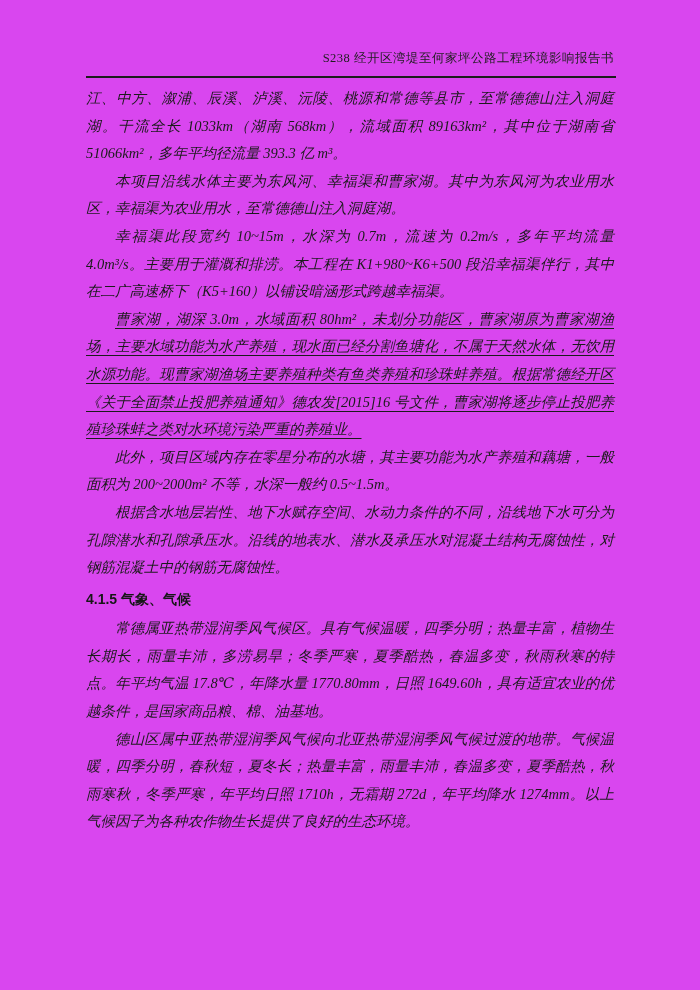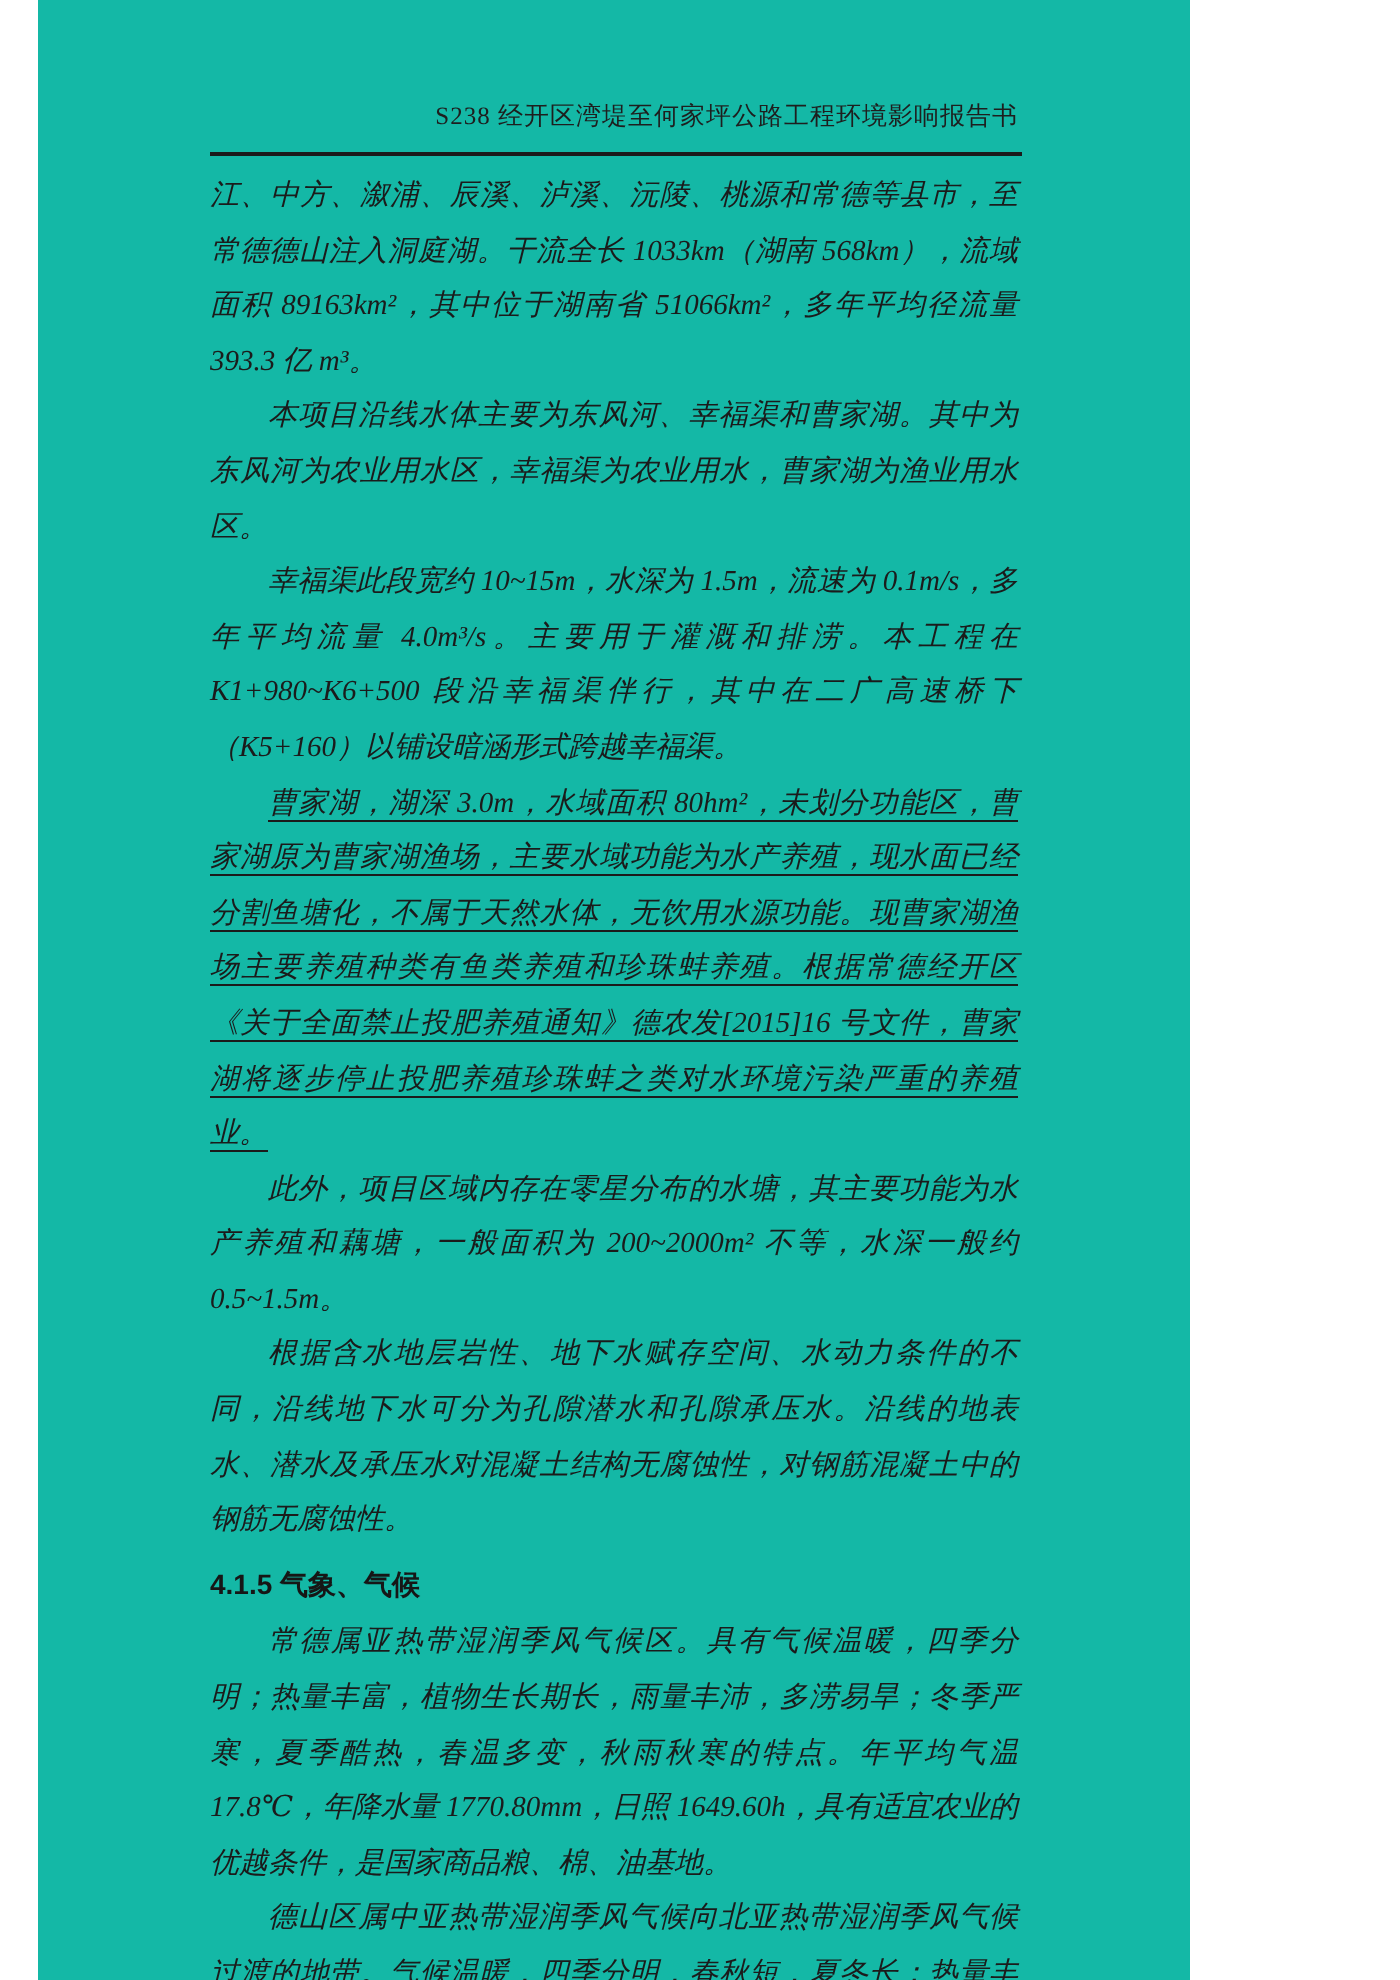--- a/index.html
+++ b/index.html
@@ -2,28 +2,27 @@
 <html><head>
 <meta charset="utf-8">
 <style>
   html, body {
     margin: 0;
     padding: 0;
     background: #ffffff;
   }
   .page {
     position: relative;
-    width: 576px;
+    width: 700px;
     height: 990px;
-    background: #14b8a6;
+    background: #d946ef;
     box-sizing: border-box;
     font-family: "Liberation Serif", "DejaVu Serif", serif;
     color: #1c1c1c;
     overflow: hidden;
-    margin-left: 19px;
   }
   .header {
     padding: 50px 86px 0 86px;
   }
   .header-title {
     text-align: right;
     font-size: 12.5px;
     line-height: 17px;
     color: #1e1e1e;
     letter-spacing: 0.5px;
@@ -80,22 +79,22 @@
 
 <div class="page">
 
   <div class="header">
     <div class="header-title">S238 经开区湾堤至何家坪公路工程环境影响报告书</div>
   </div>
   <div class="header-rule"></div>
 
   <div class="content">
     <p class="para no-indent">江、中方、溆浦、辰溪、泸溪、沅陵、桃源和常德等县市，至常德德山注入洞庭湖。干流全长 1033km（湖南 568km），流域面积 89163km²，其中位于湖南省 51066km²，多年平均径流量 393.3 亿 m³。</p>
-    <p class="para">本项目沿线水体主要为东风河、幸福渠和曹家湖。其中为东风河为农业用水区，幸福渠为农业用水，曹家湖为渔业用水区。</p>
-    <p class="para">幸福渠此段宽约 10~15m，水深为 1.5m，流速为 0.1m/s，多年平均流量 4.0m³/s。主要用于灌溉和排涝。本工程在 K1+980~K6+500 段沿幸福渠伴行，其中在二广高速桥下（K5+160）以铺设暗涵形式跨越幸福渠。</p>
+    <p class="para">本项目沿线水体主要为东风河、幸福渠和曹家湖。其中为东风河为农业用水区，幸福渠为农业用水，至常德德山注入洞庭湖。</p>
+    <p class="para">幸福渠此段宽约 10~15m，水深为 0.7m，流速为 0.2m/s，多年平均流量 4.0m³/s。主要用于灌溉和排涝。本工程在 K1+980~K6+500 段沿幸福渠伴行，其中在二广高速桥下（K5+160）以铺设暗涵形式跨越幸福渠。</p>
     <p class="para underlined">曹家湖，湖深 3.0m，水域面积 80hm²，未划分功能区，曹家湖原为曹家湖渔场，主要水域功能为水产养殖，现水面已经分割鱼塘化，不属于天然水体，无饮用水源功能。现曹家湖渔场主要养殖种类有鱼类养殖和珍珠蚌养殖。根据常德经开区《关于全面禁止投肥养殖通知》德农发[2015]16 号文件，曹家湖将逐步停止投肥养殖珍珠蚌之类对水环境污染严重的养殖业。</p>
     <p class="para">此外，项目区域内存在零星分布的水塘，其主要功能为水产养殖和藕塘，一般面积为 200~2000m² 不等，水深一般约 0.5~1.5m。</p>
     <p class="para">根据含水地层岩性、地下水赋存空间、水动力条件的不同，沿线地下水可分为孔隙潜水和孔隙承压水。沿线的地表水、潜水及承压水对混凝土结构无腐蚀性，对钢筋混凝土中的钢筋无腐蚀性。</p>
     <h3 class="section-heading">4.1.5  气象、气候</h3>
     <p class="para">常德属亚热带湿润季风气候区。具有气候温暖，四季分明；热量丰富，植物生长期长，雨量丰沛，多涝易旱；冬季严寒，夏季酷热，春温多变，秋雨秋寒的特点。年平均气温 17.8℃，年降水量 1770.80mm，日照 1649.60h，具有适宜农业的优越条件，是国家商品粮、棉、油基地。</p>
     <p class="para">德山区属中亚热带湿润季风气候向北亚热带湿润季风气候过渡的地带。气候温暖，四季分明，春秋短，夏冬长；热量丰富，雨量丰沛，春温多变，夏季酷热，秋雨寒秋，冬季严寒，年平均日照 1710h，无霜期 272d，年平均降水 1274mm。以上气候因子为各种农作物生长提供了良好的生态环境。</p>
   </div>
 
 
 </div>

